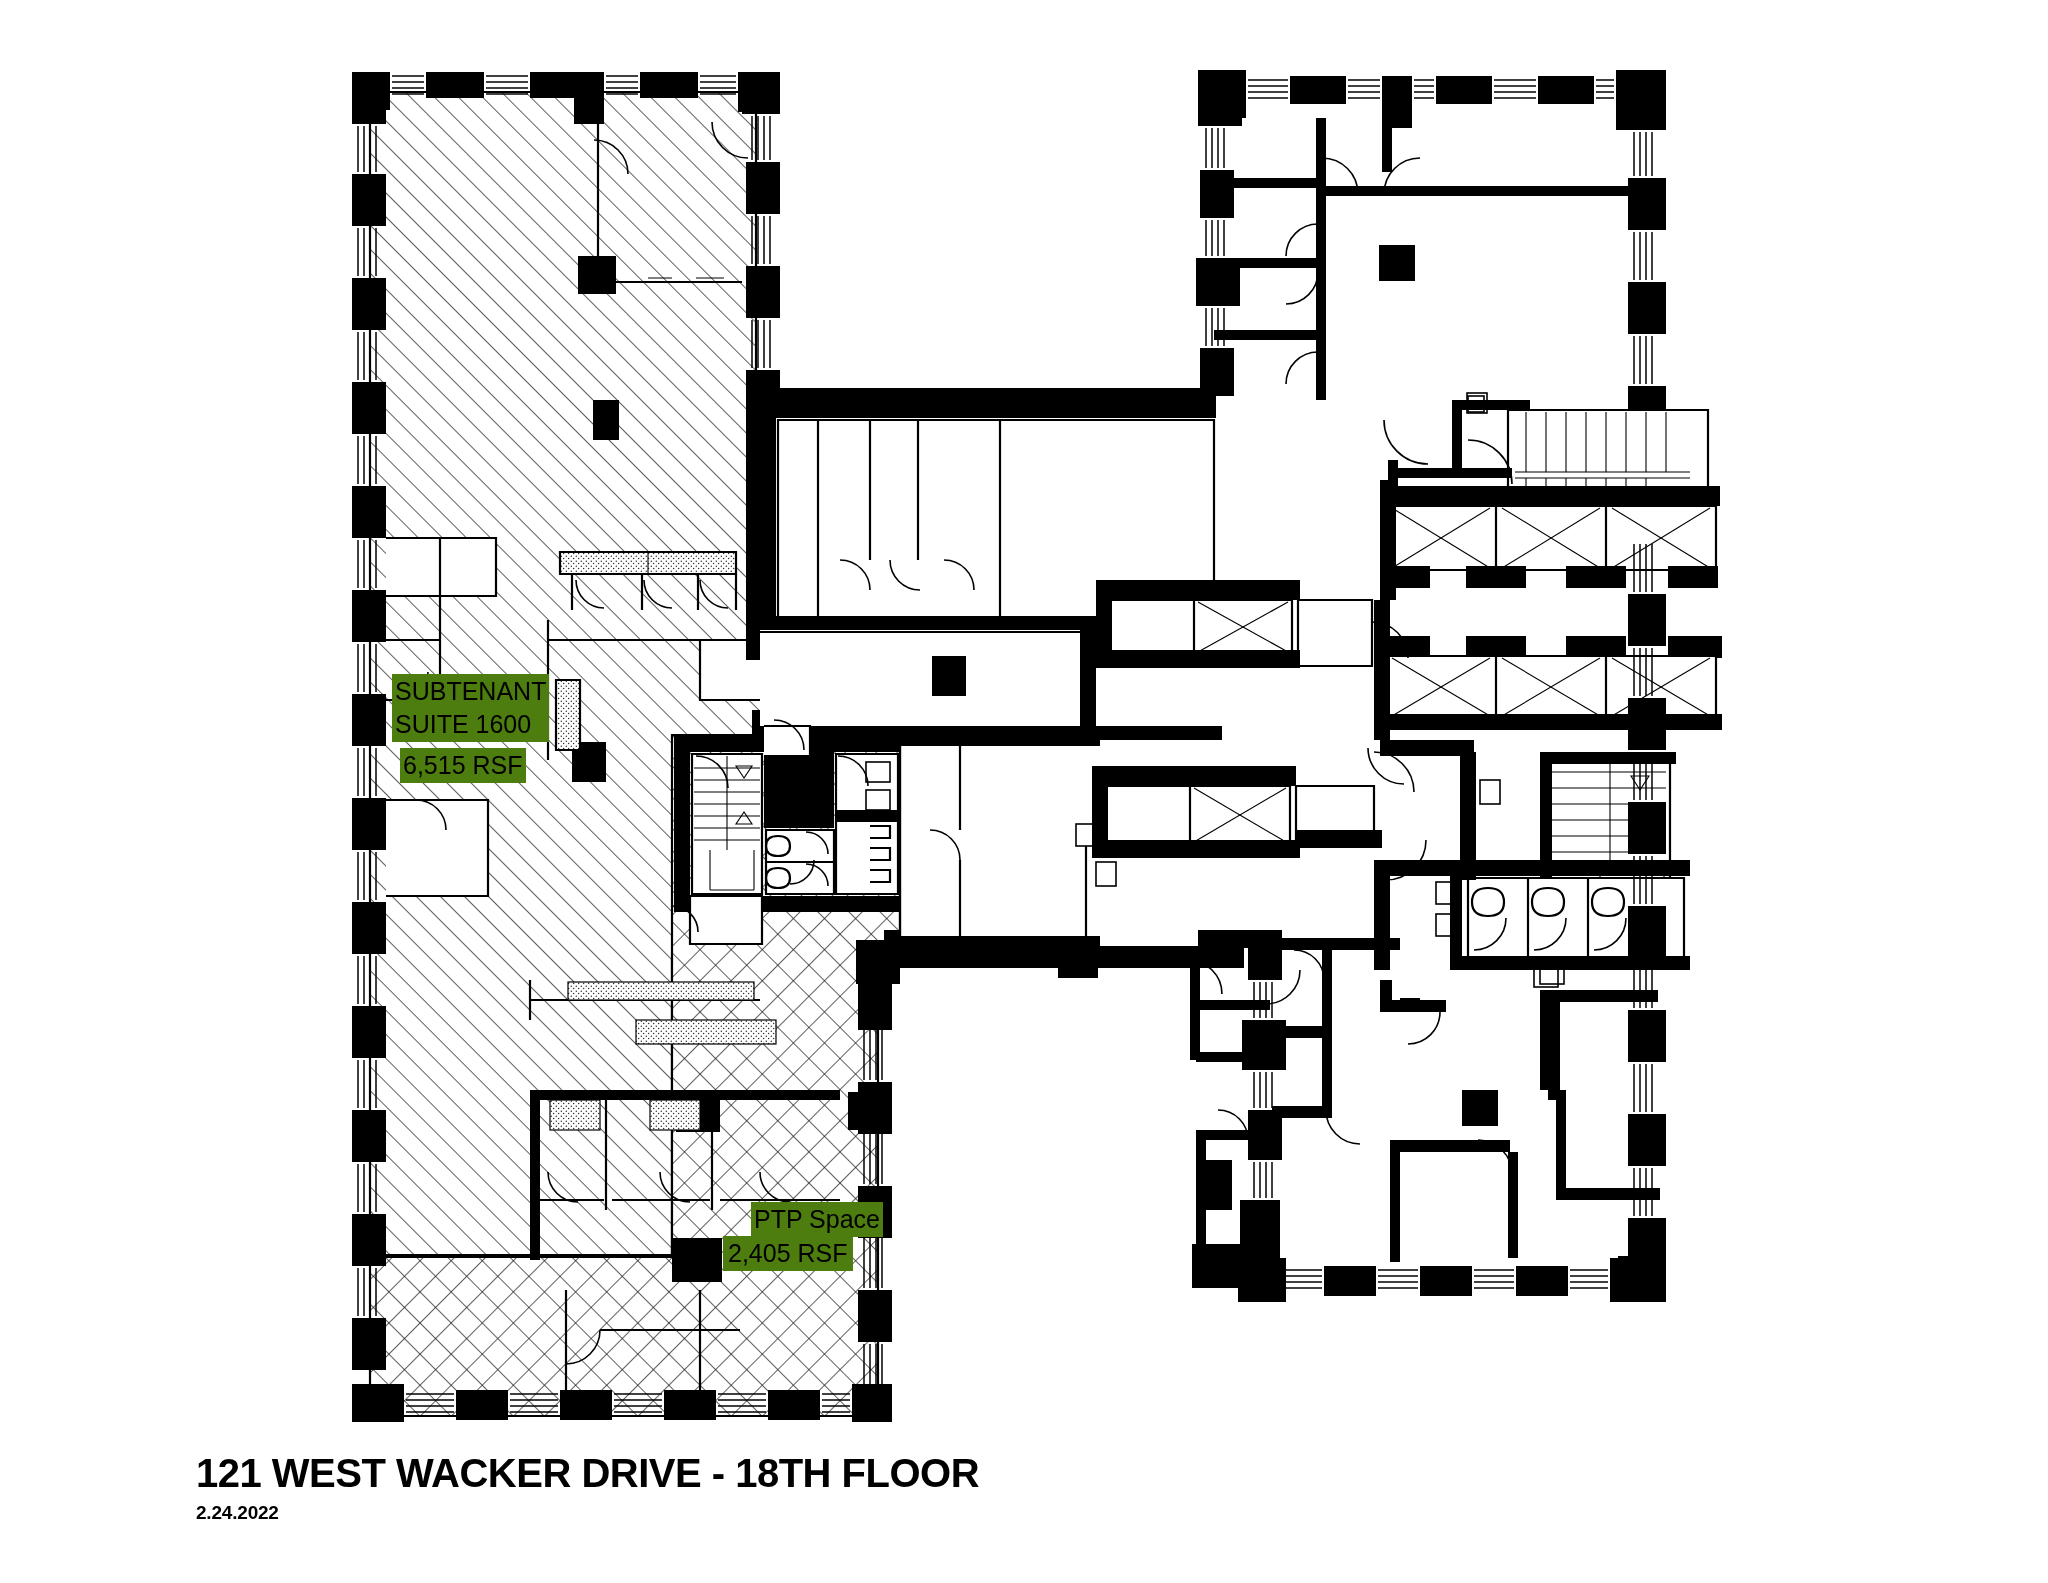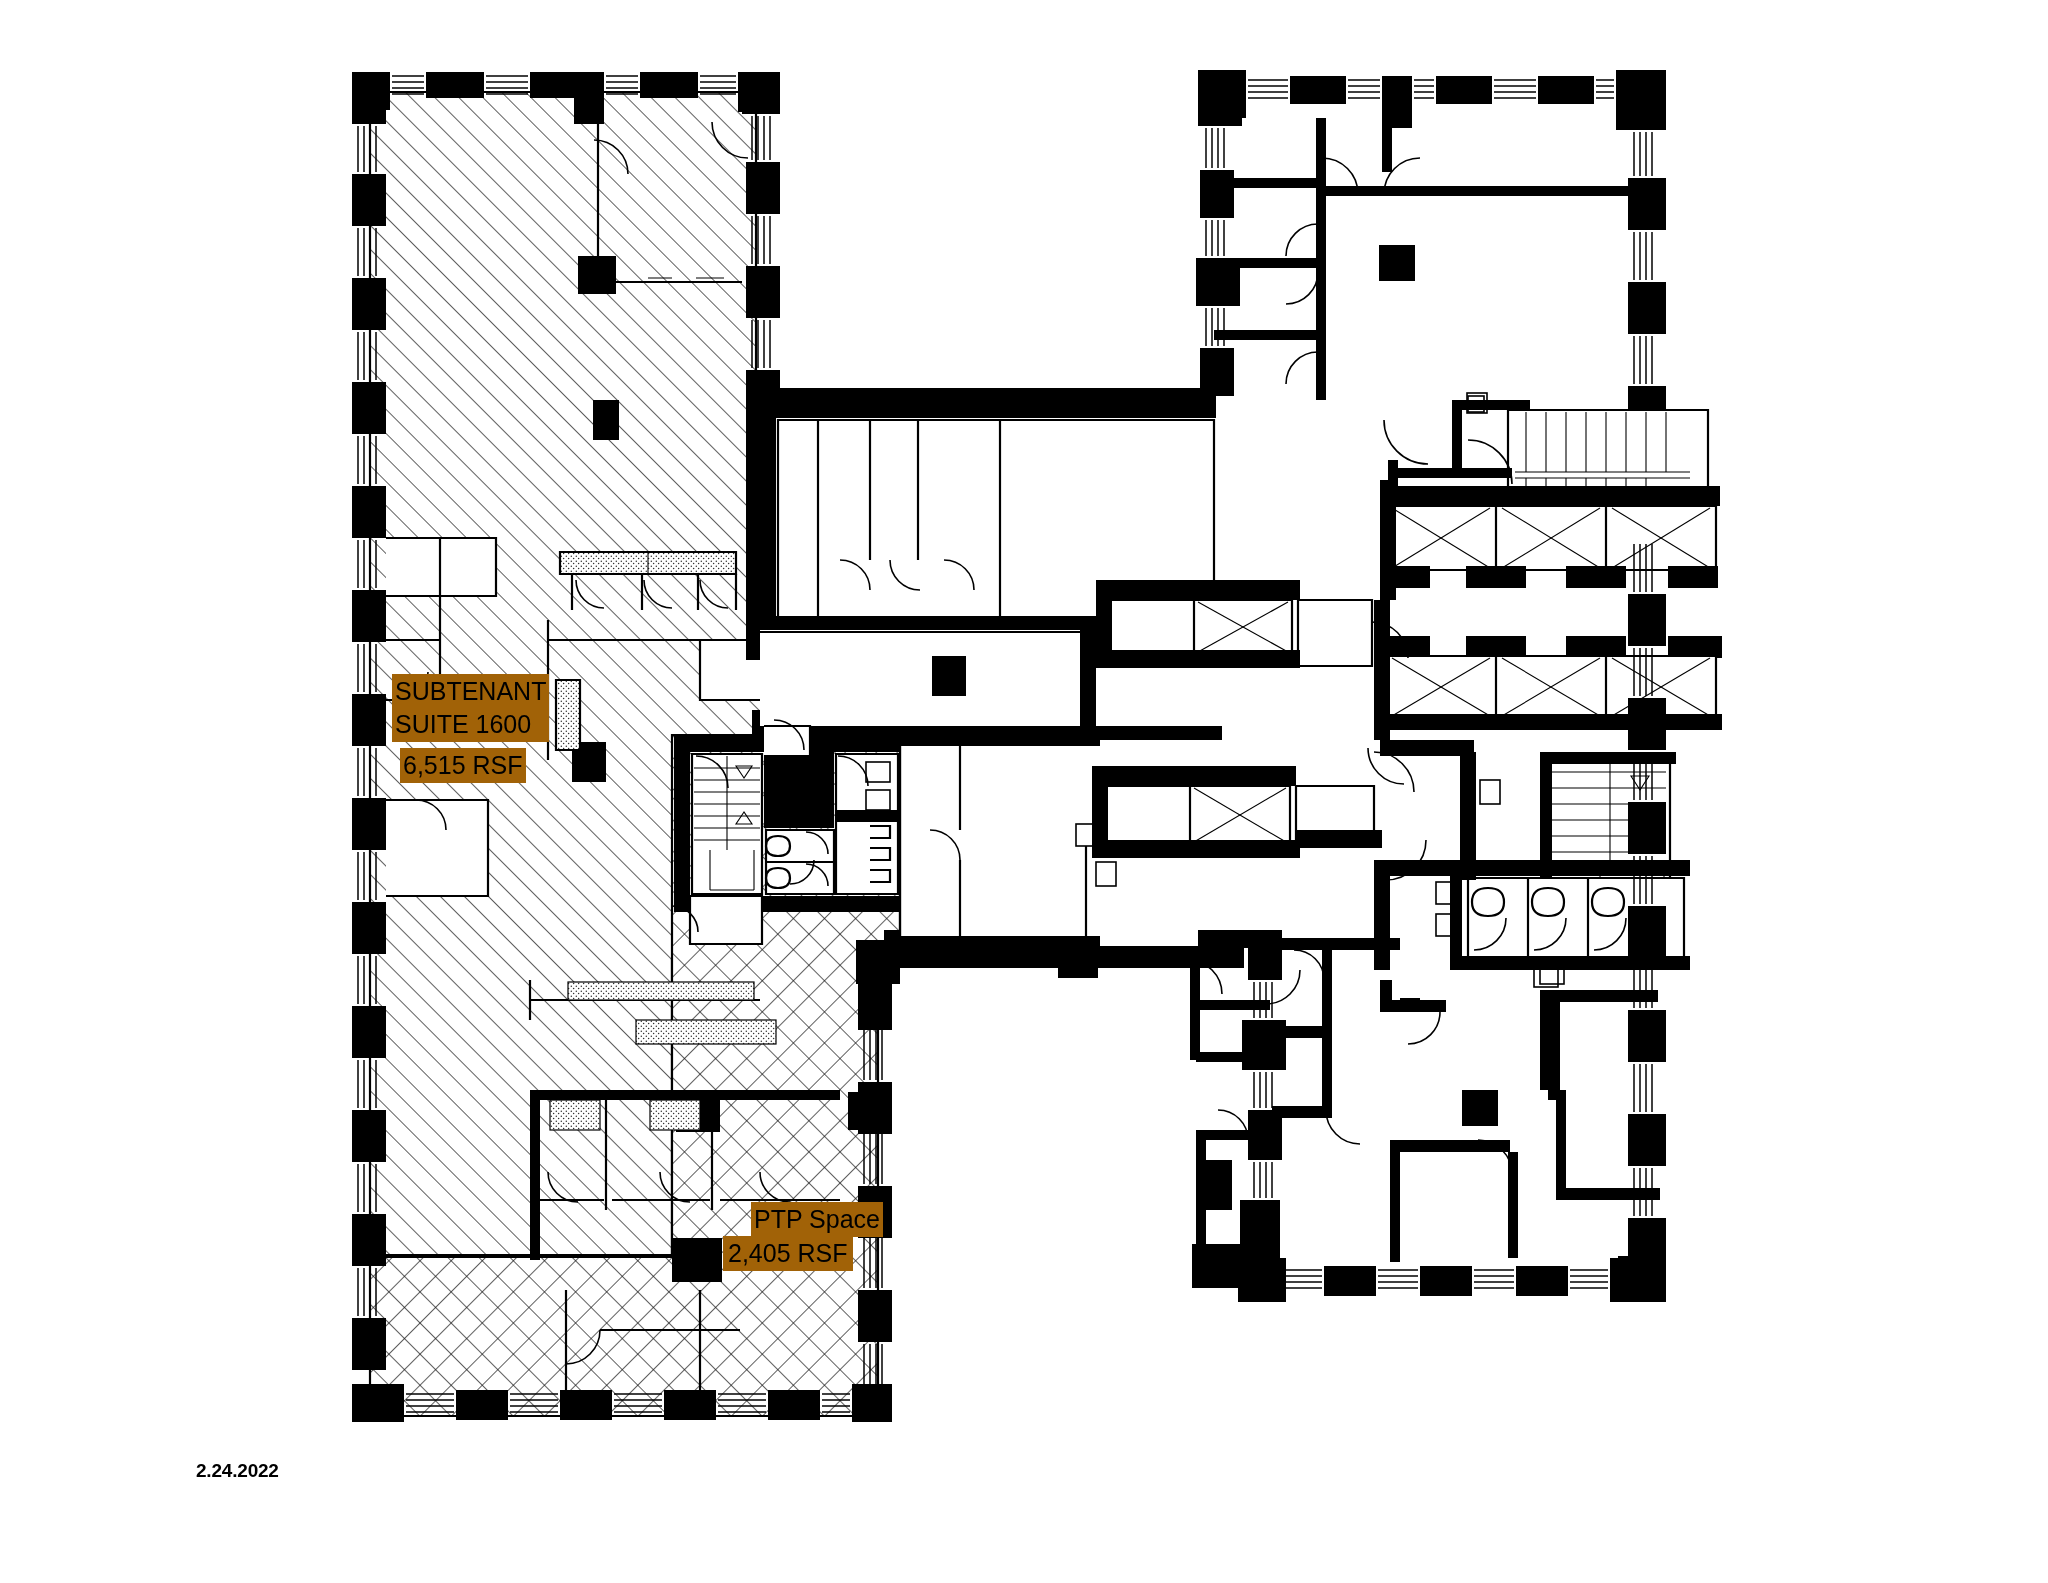--- a/index.html
+++ b/index.html
@@ -55,21 +55,21 @@
     font-size: 19px;
     font-weight: 700;
     color: #000000;
     margin-top: 8px;
     letter-spacing: -0.2px;
   }
   .area-label {
     position: absolute;
     font-family: "Liberation Sans", sans-serif;
     color: #000000;
-    background: #a16207;
+    background: #4d7c0f;
     line-height: 1.32;
     white-space: nowrap;
   }
   #subtenant-label {
     left: 392px;
     top: 674px;
     font-size: 25px;
     padding: 1px 3px;
   }
   #subtenant-area-label {
@@ -872,16 +872,17 @@
     <div>SUITE 1600</div>
   </div>
 
   <div class="area-label" id="subtenant-area-label">6,515 RSF</div>
 
   <div class="area-label" id="ptp-label">PTP Space</div>
 
   <div class="area-label" id="ptp-area-label">2,405 RSF</div>
 
   <div class="title-block">
+    <div class="plan-title">121 WEST WACKER DRIVE - 18TH FLOOR</div>
     <div class="plan-date">2.24.2022</div>
   </div>
 
 </div>
 
 </body></html>

